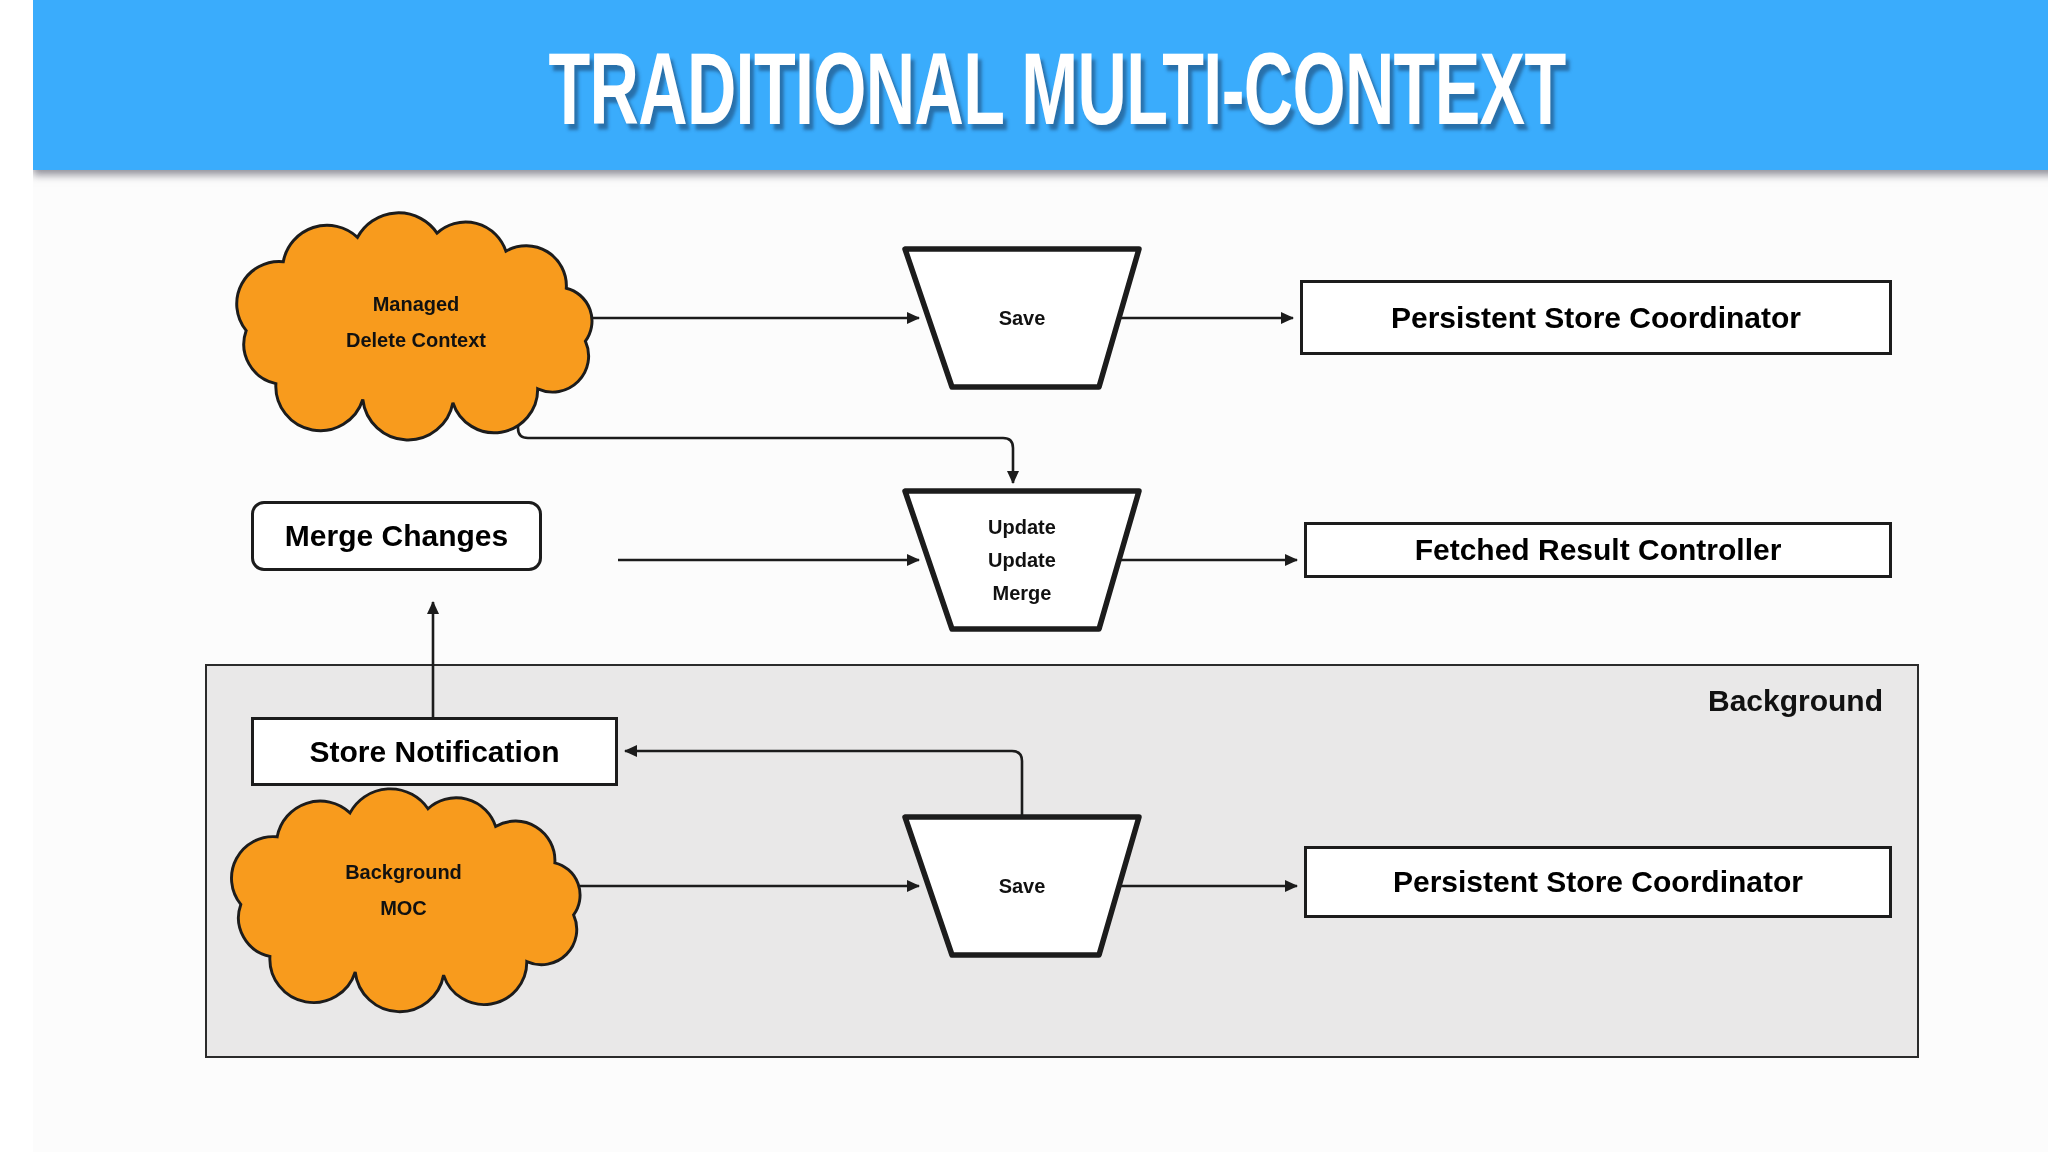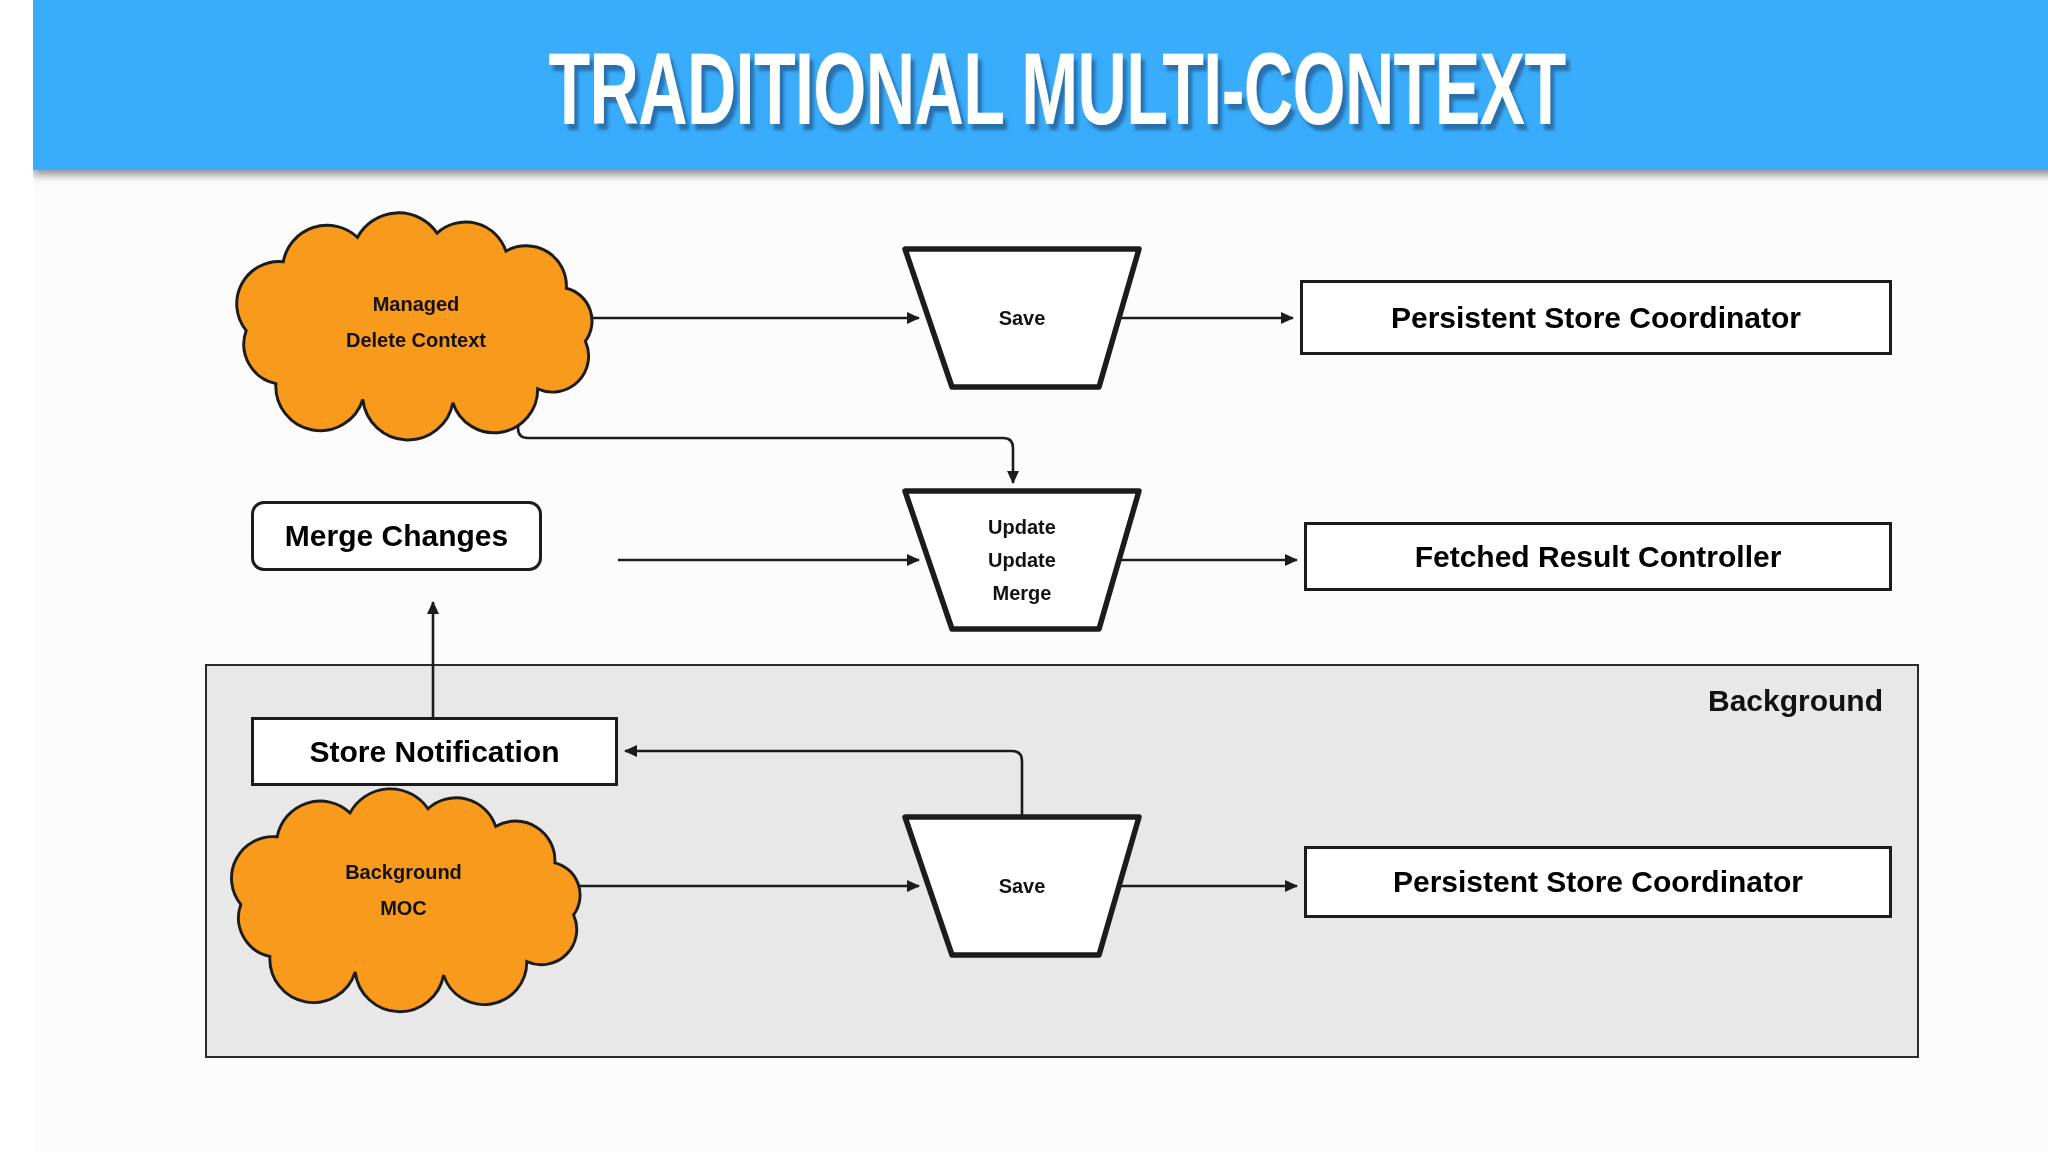--- a/index.html
+++ b/index.html
@@ -124,21 +124,21 @@
   <div class="shape-label" style="left:872px;top:817px;width:234px;height:138px;">
     <span>Save</span>
   </div>
 
   <div class="node" style="left:1267px;top:280px;width:592px;height:75px;">
     <span>Persistent Store Coordinator</span>
   </div>
   <div class="node" style="left:218px;top:501px;width:291px;height:70px;border-radius:13px;">
     <span>Merge Changes</span>
   </div>
-  <div class="node" style="left:1271px;top:522px;width:588px;height:69px;">
+  <div class="node" style="left:1271px;top:522px;width:588px;height:56px;">
     <span>Fetched Result Controller</span>
   </div>
   <div class="node" style="left:218px;top:717px;width:367px;height:69px;">
     <span>Store Notification</span>
   </div>
   <div class="node" style="left:1271px;top:846px;width:588px;height:72px;">
     <span>Persistent Store Coordinator</span>
   </div>
 
 </div>

